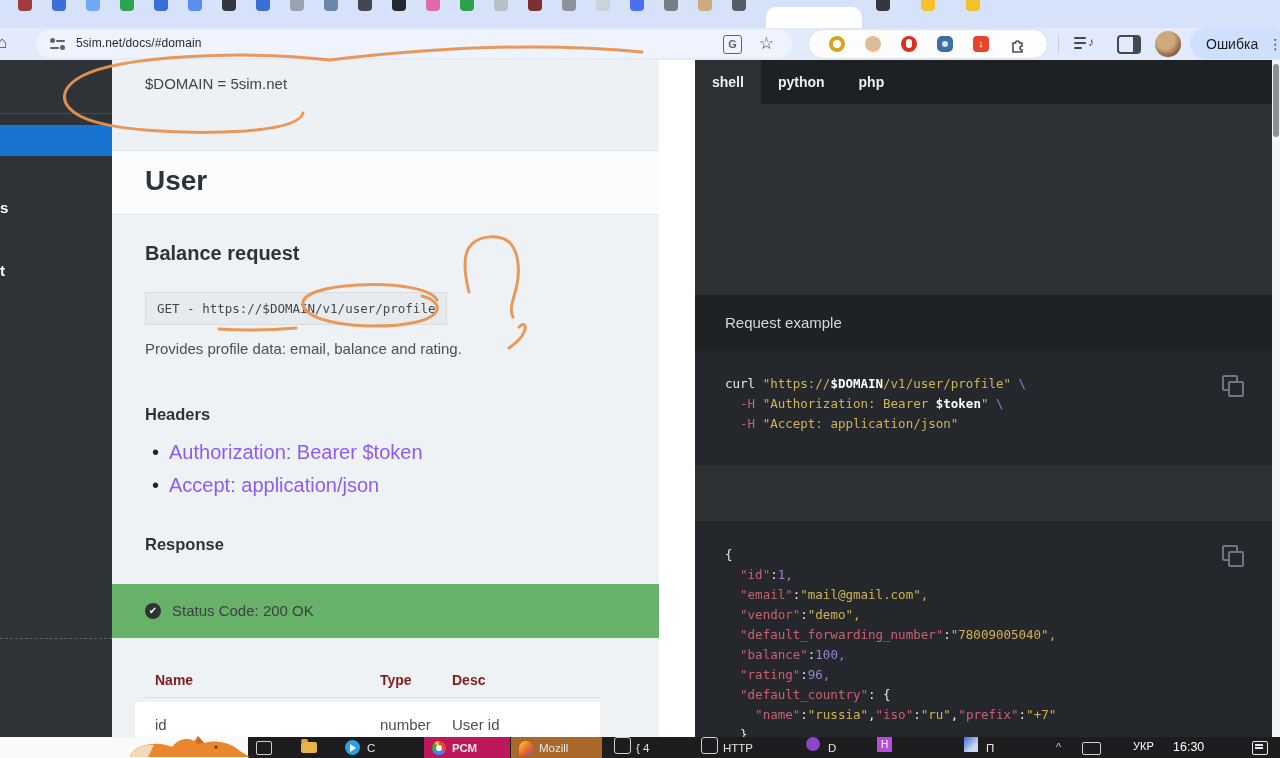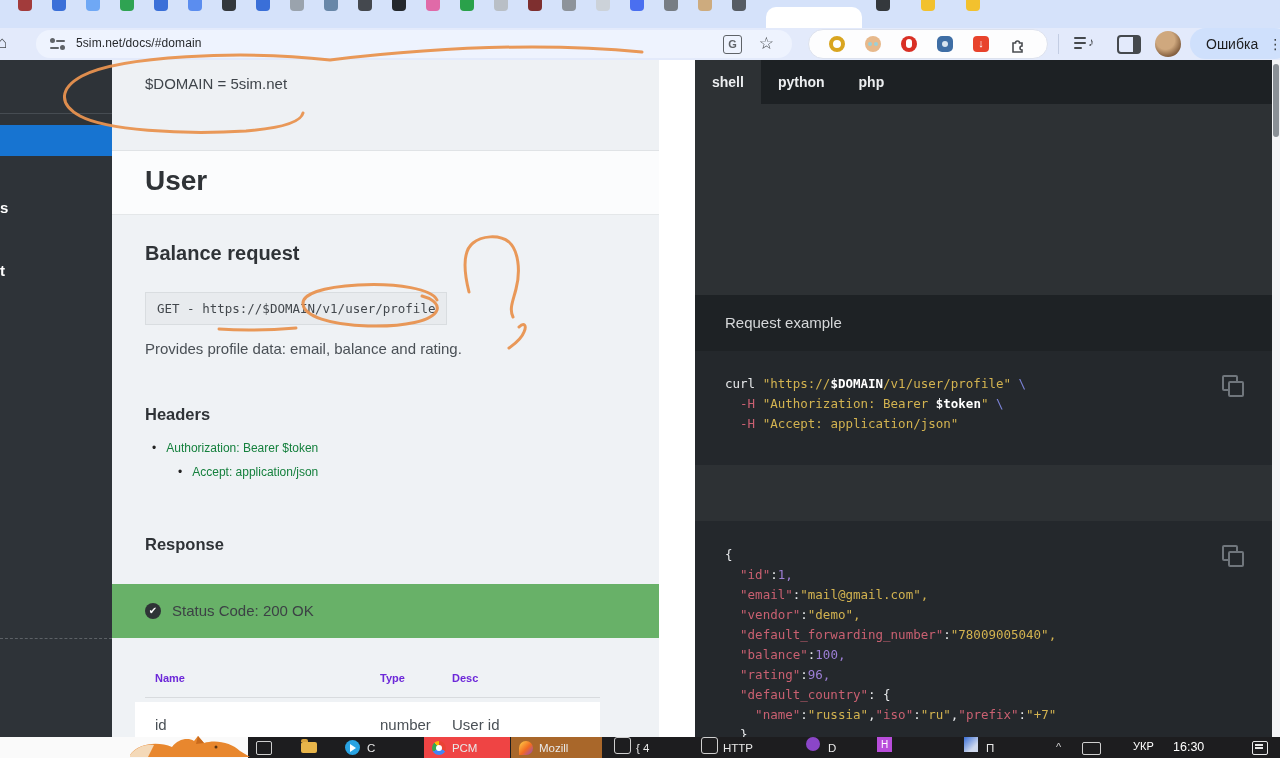--- a/index.html
+++ b/index.html
@@ -54,28 +54,28 @@
   .main{left:112px;top:0;width:547px;height:677px;background:#eff2f5;overflow:hidden;}
   .domain-block{left:0;top:0;width:583px;height:90px;background:#eef1f4;border-bottom:1px solid #e0e3e6;}
   .domain-text{left:33px;top:15px;font-size:15px;color:#3f454b;}
   .user-band{left:0;top:91px;width:583px;height:63px;background:#fbfcfd;border-bottom:1px solid #e4e7e9;}
   .h1{left:33px;top:14px;font-size:28px;font-weight:bold;color:#2f3337;}
   .h2{left:33px;top:182px;font-size:20px;font-weight:bold;color:#2f3337;}
   .snippet{left:33px;top:232px;display:inline-block;background:#e8ebee;border:1px solid #d9dde0;
     font-family:"DejaVu Sans Mono",monospace;font-size:12.5px;color:#43484d;padding:8px 11px;}
   .desc{left:33px;top:280px;font-size:15px;color:#4a5056;}
   .h3{font-size:16.5px;font-weight:bold;color:#2f3337;}
-  .bullets{left:40px;top:381px;font-size:12px;color:#15803d;text-align:right;}
+  .bullets{left:40px;top:381px;font-size:20px;color:#8b5cf6;}
   .bullets div{margin-bottom:10px;}
   .bullets div::before{content:"•";margin-right:10px;color:#222;}
   .green-band{left:0;top:524px;width:583px;height:54px;background:#68b168;}
   .check-circle{left:33px;top:19px;width:16px;height:16px;border-radius:50%;background:#2e3436;
     color:#fff;font-size:10px;text-align:center;line-height:16px;}
   .status-text{left:60px;top:18px;font-size:15px;color:#3c4145;}
-  .tbl-head{top:612px;font-size:11px;font-weight:bold;color:#6d28d9;}
+  .tbl-head{top:612px;font-size:14px;font-weight:bold;color:#7f1d1d;}
   .tbl-divider{left:33px;top:637px;width:455px;height:1px;background:#d8dbde;}
   .tbl-row{left:23px;top:642px;width:465px;height:35px;background:#ffffff;}
   .tbl-cell{top:14px;font-size:15px;color:#4a5056;}
   
   .panel{left:695px;top:0;width:577px;height:677px;background:#2d3134;}
   .ptabs{left:0;top:0;width:577px;height:44px;background:#1d2124;display:flex;}
   .ptab{height:44px;display:flex;align-items:center;padding:0 17px;font-size:14px;font-weight:bold;color:#eceef0;}
   .ptab.active{background:#2d3134;}
   .psec{width:577px;height:56px;background:#1e2225;}
   .psec .t{position:absolute;left:30px;top:19px;font-size:15px;color:#d6d8da;}
@@ -96,21 +96,21 @@
   .tb-white{left:0;top:0;width:248px;height:21px;background:#fafafa;}
   .tb-item{position:absolute;top:0;height:21px;color:#e8e8e8;font-size:11.5px;}
   .tb-label{position:absolute;left:22px;top:5px;white-space:nowrap;}
   .ic-win{width:14px;height:12px;border:1.5px solid #cfcfcf;border-radius:2px;margin-top:4px;}
   .ic-folder{width:16px;height:11px;background:#e8b54a;border-radius:2px;margin-top:5px;position:relative;}
   .ic-folder::before{content:"";position:absolute;left:0;top:-3px;width:7px;height:3px;background:#d9a33c;border-radius:2px 2px 0 0;}
   .ic-tg{width:15px;height:15px;border-radius:50%;background:#29a3e3;margin-top:3px;position:relative;}
   .ic-tg::before{content:"";position:absolute;left:5px;top:4px;border-left:6px solid #fff;
     border-top:4px solid transparent;border-bottom:4px solid transparent;}
   .tb-app{display:flex;align-items:center;padding:0 8px;gap:6px;}
-  .tb-app.gray{background:#ef4444;} .tb-app.orange{background:#a9672a;}
+  .tb-app.gray{background:#be185d;font-weight:bold;} .tb-app.orange{background:#a9672a;}
   .ic-chrome{width:14px;height:14px;border-radius:50%;flex:none;
     background:conic-gradient(#ea4335 0 33%,#4285f4 33% 66%,#34a853 66% 89%,#fbbc05 89%);position:relative;}
   .ic-chrome::before{content:"";position:absolute;left:4px;top:4px;width:6px;height:6px;border-radius:50%;background:#fff;}
   .ic-flame{width:14px;height:14px;border-radius:50% 50% 50% 0;flex:none;
     background:linear-gradient(135deg,#ffd24a,#f26a21 55%,#8a4bd1);}
   .ic-sq{width:15px;height:15px;border:1.5px solid #cfcfcf;border-radius:3px;flex:none;}
   .ic-purple{width:14px;height:14px;border-radius:50%;background:#8b46c8;flex:none;}
   .ic-mag{width:15px;height:15px;background:#b94ddb;flex:none;color:#fff;text-align:center;line-height:15px;font-size:10px;}
   .ic-blue{width:14px;height:15px;background:linear-gradient(135deg,#3a6fd8,#cfd9ee 70%);flex:none;}
   .ic-kbd{width:17px;height:11px;border:1.5px solid #cfcfcf;border-radius:2px;margin-top:5px;}

